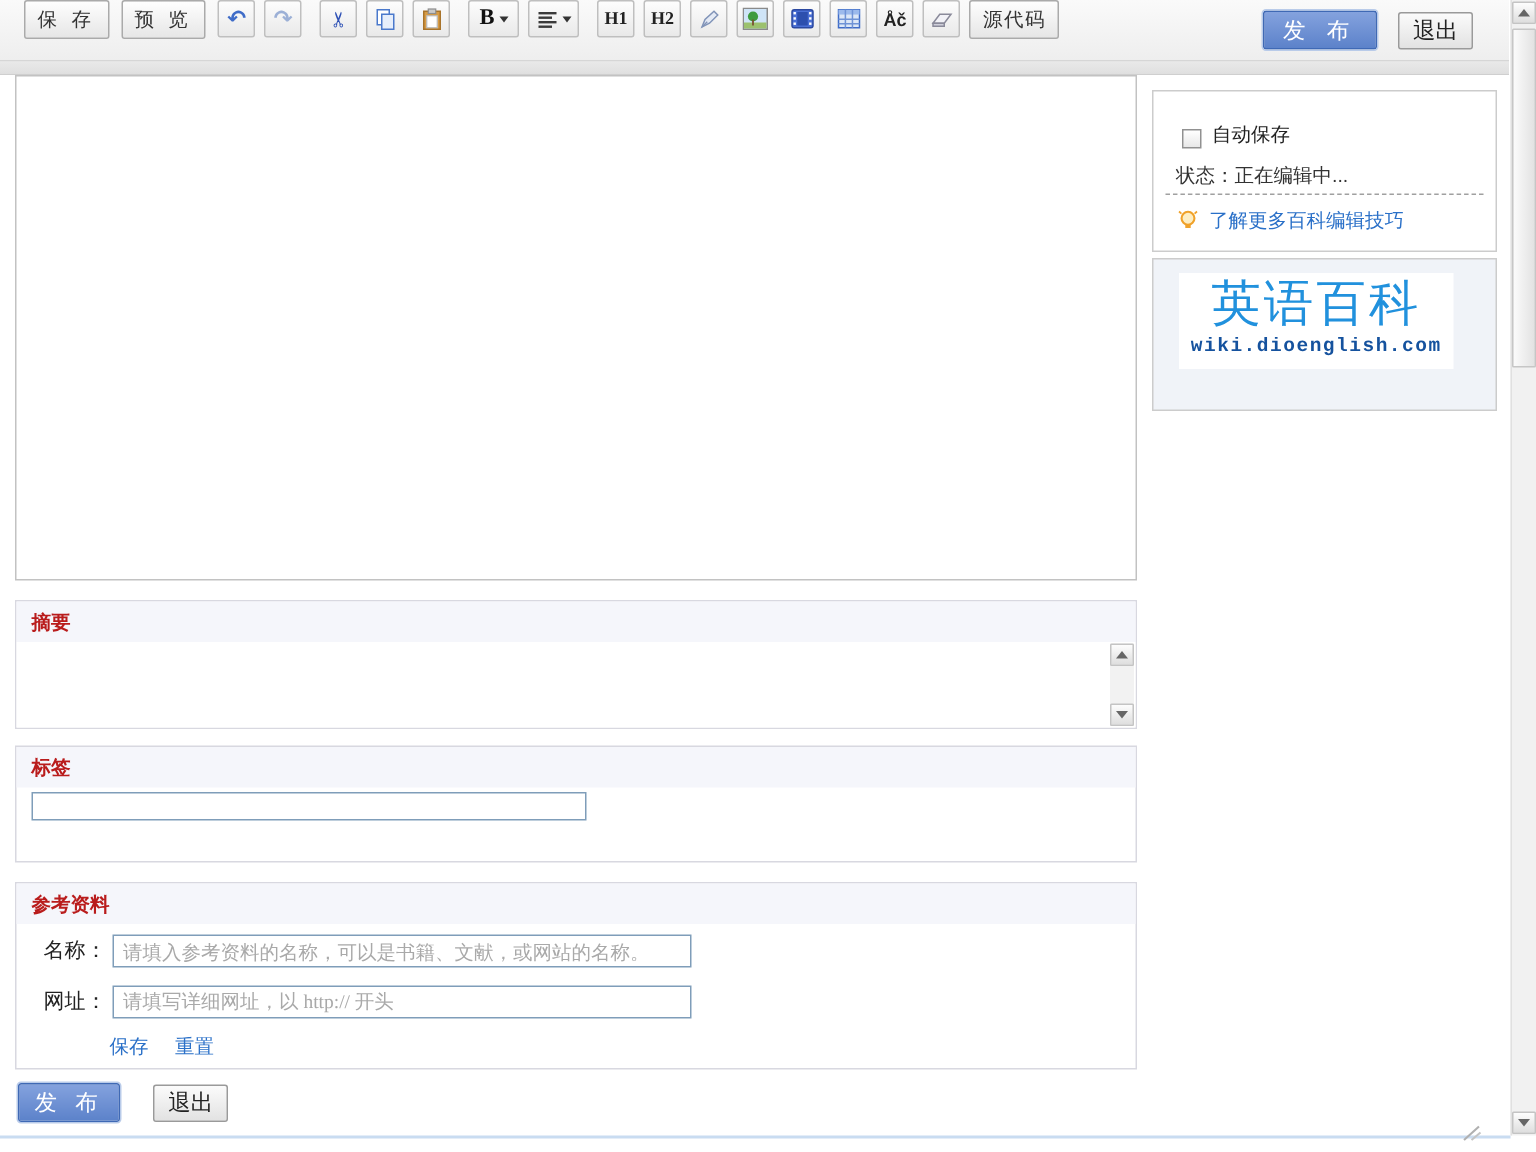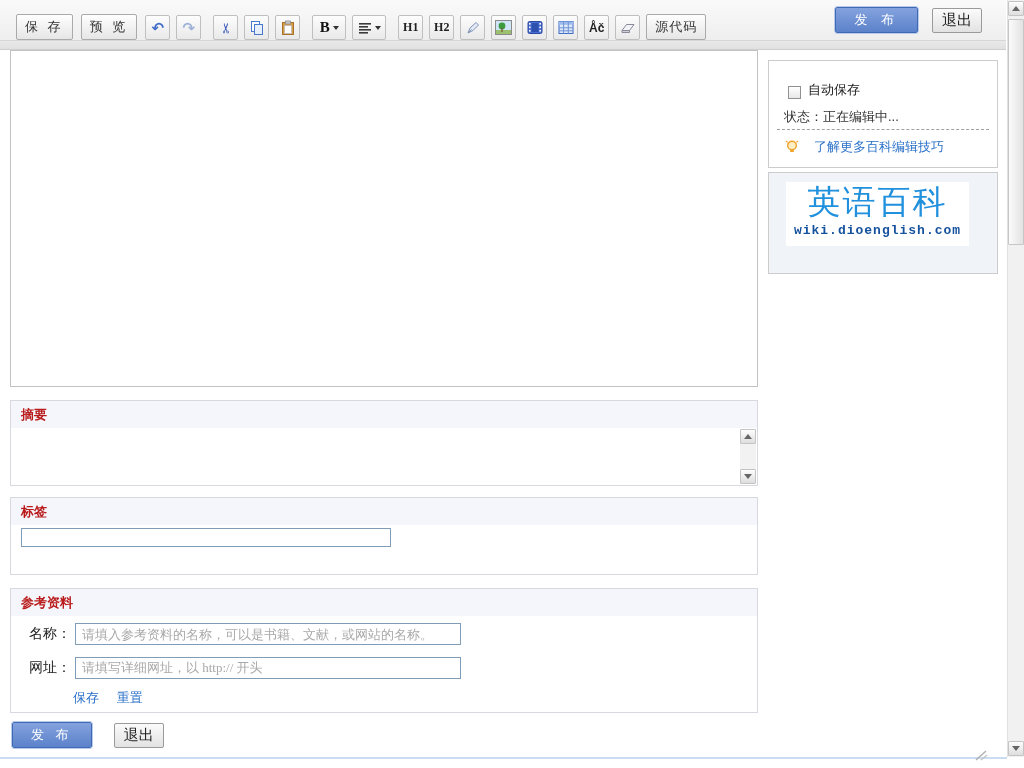--- a/index.html
+++ b/index.html
@@ -2,42 +2,42 @@
 <html><head>
 <meta charset="utf-8">
 <style>
   * { margin:0; padding:0; box-sizing:border-box; }
   html,body { width:1024px; height:768px; background:#fff; overflow:hidden;
     font-family:"Liberation Sans","DejaVu Sans",sans-serif; font-size:13px; color:#222; }
   .app { position:relative; width:1024px; height:768px; }
 
   
   .toolbar { position:absolute; left:0; top:0; width:1006px; height:40px;
-    background:linear-gradient(#fafafa,#eeeeee); display:flex; align-items:flex-end; padding-left:16px; }
+    background:linear-gradient(#fafafa,#eeeeee); display:flex; align-items:flex-start; padding-left:16px; }
   .toolbar-strip { position:absolute; left:0; top:40px; width:1006px; height:10px;
     background:linear-gradient(#e9e9e9,#e0e0e0); border-top:1px solid #d6d6d6; border-bottom:1px solid #cfcfcf; }
   .tbtn { height:26px; border:1px solid #aaaaaa; border-radius:2px; background:linear-gradient(#fefefe,#e6e6e6);
     font-family:inherit; font-size:13px; color:#333; padding:0 8px; margin-right:8px; letter-spacing:3px; cursor:pointer; }
   .ibtn { width:25px; height:25px; border:1px solid #bfbfbf; border-radius:2px; background:linear-gradient(#fdfdfd,#e9e9e9);
     display:inline-flex; align-items:center; justify-content:center; margin-right:6px; cursor:pointer; position:relative; }
   .ibtn.wide { width:34px; }
   .ibtn.gap { margin-right:12px; }
   .uglyph { font-size:15px; line-height:1; }
   .undo-g { color:#3f6cc8; font-weight:bold; }
   .redo-g { color:#9cb0d6; font-weight:bold; }
   .cut-g { color:#2d50b5; display:inline-block; transform:rotate(-90deg); font-size:14px; }
   .boldB { font-family:"Liberation Serif","DejaVu Serif",serif; font-weight:bold; font-size:15px; color:#111; }
   .hx { font-family:"Liberation Serif","DejaVu Serif",serif; font-weight:bold; font-size:12px; color:#222; }
   .achar { font-weight:bold; font-size:12px; color:#222; }
   .caret { width:0; height:0; border-left:3px solid transparent; border-right:3px solid transparent;
     border-top:4px solid #333; margin-left:3px; }
   .toolbar-right { position:absolute; right:24px; top:7px; display:flex; align-items:center; }
   .publish-btn { height:26px; min-width:76px; background:linear-gradient(#84a2de,#5c82ca); color:#fff;
     border:1px solid #3f69b5; outline:1px solid #b9cbe9; border-radius:2px; font-family:inherit;
-    font-size:13px; letter-spacing:5px; padding:0 18px; cursor:pointer; }
+    font-size:15px; letter-spacing:5px; padding:0 10px; cursor:pointer; }
   .exit-btn { height:25px; min-width:44px; background:linear-gradient(#fbfbfb,#e2e2e2); color:#222;
     border:1px solid #9a9a9a; border-radius:2px; font-family:inherit; font-size:15px; padding:0 9px;
     margin-left:14px; cursor:pointer; }
 
   
   .editor-box { position:absolute; left:10px; top:50px; width:748px; height:337px;
     background:#fff; border:1px solid #c2c2c2; cursor:text; }
 
   .panel { position:absolute; left:10px; width:748px; background:#fff; border:1px solid #d8d8e0; }
   .panel-h { height:27px; background:#f5f6fb; font-weight:bold; font-size:13px; color:#b91c1c;
@@ -77,21 +77,21 @@
 
   
   .side-box1 { position:absolute; left:768px; top:60px; width:230px; height:108px;
     background:#fff; border:1px solid #cccccc; }
   .cb-row { position:absolute; left:19px; top:20px; display:flex; align-items:flex-end; }
   .checkbox { width:13px; height:13px; border:1px solid #919191; background:linear-gradient(#fff,#e8e8e8);
     margin-right:7px; cursor:pointer; }
   .status-line { position:absolute; left:15px; top:47px; color:#333; font-size:13px; }
   .dash-sep { position:absolute; left:8px; right:8px; top:68px; border-top:1px dashed #a0a0a0; }
   .tip-row { position:absolute; left:15px; top:77px; display:flex; align-items:center; }
-  .tip-row a { margin-left:14px;text-align:right; }
+  .tip-row a { margin-left:6px;text-align:right; }
 
   .side-box2 { position:absolute; left:768px; top:172px; width:230px; height:102px;
     background:#f0f3f8; border:1px solid #cccccc; }
   .logo-box { position:absolute; left:17px; top:9px; width:183px; height:64px; background:#fff; text-align:center; }
   .logo-title { font-size:33px; color:#2191dd; line-height:40px; letter-spacing:2px; }
   .logo-url { font-family:"Liberation Mono","DejaVu Sans Mono",monospace; font-weight:bold;
     font-size:13px; color:#15529e; letter-spacing:1px; line-height:18px; }
 
   
   .page-sb { position:absolute; right:0; top:0; width:17px; height:757px; background:#f1f1f1; border-left:1px solid #e0e0e0; }

